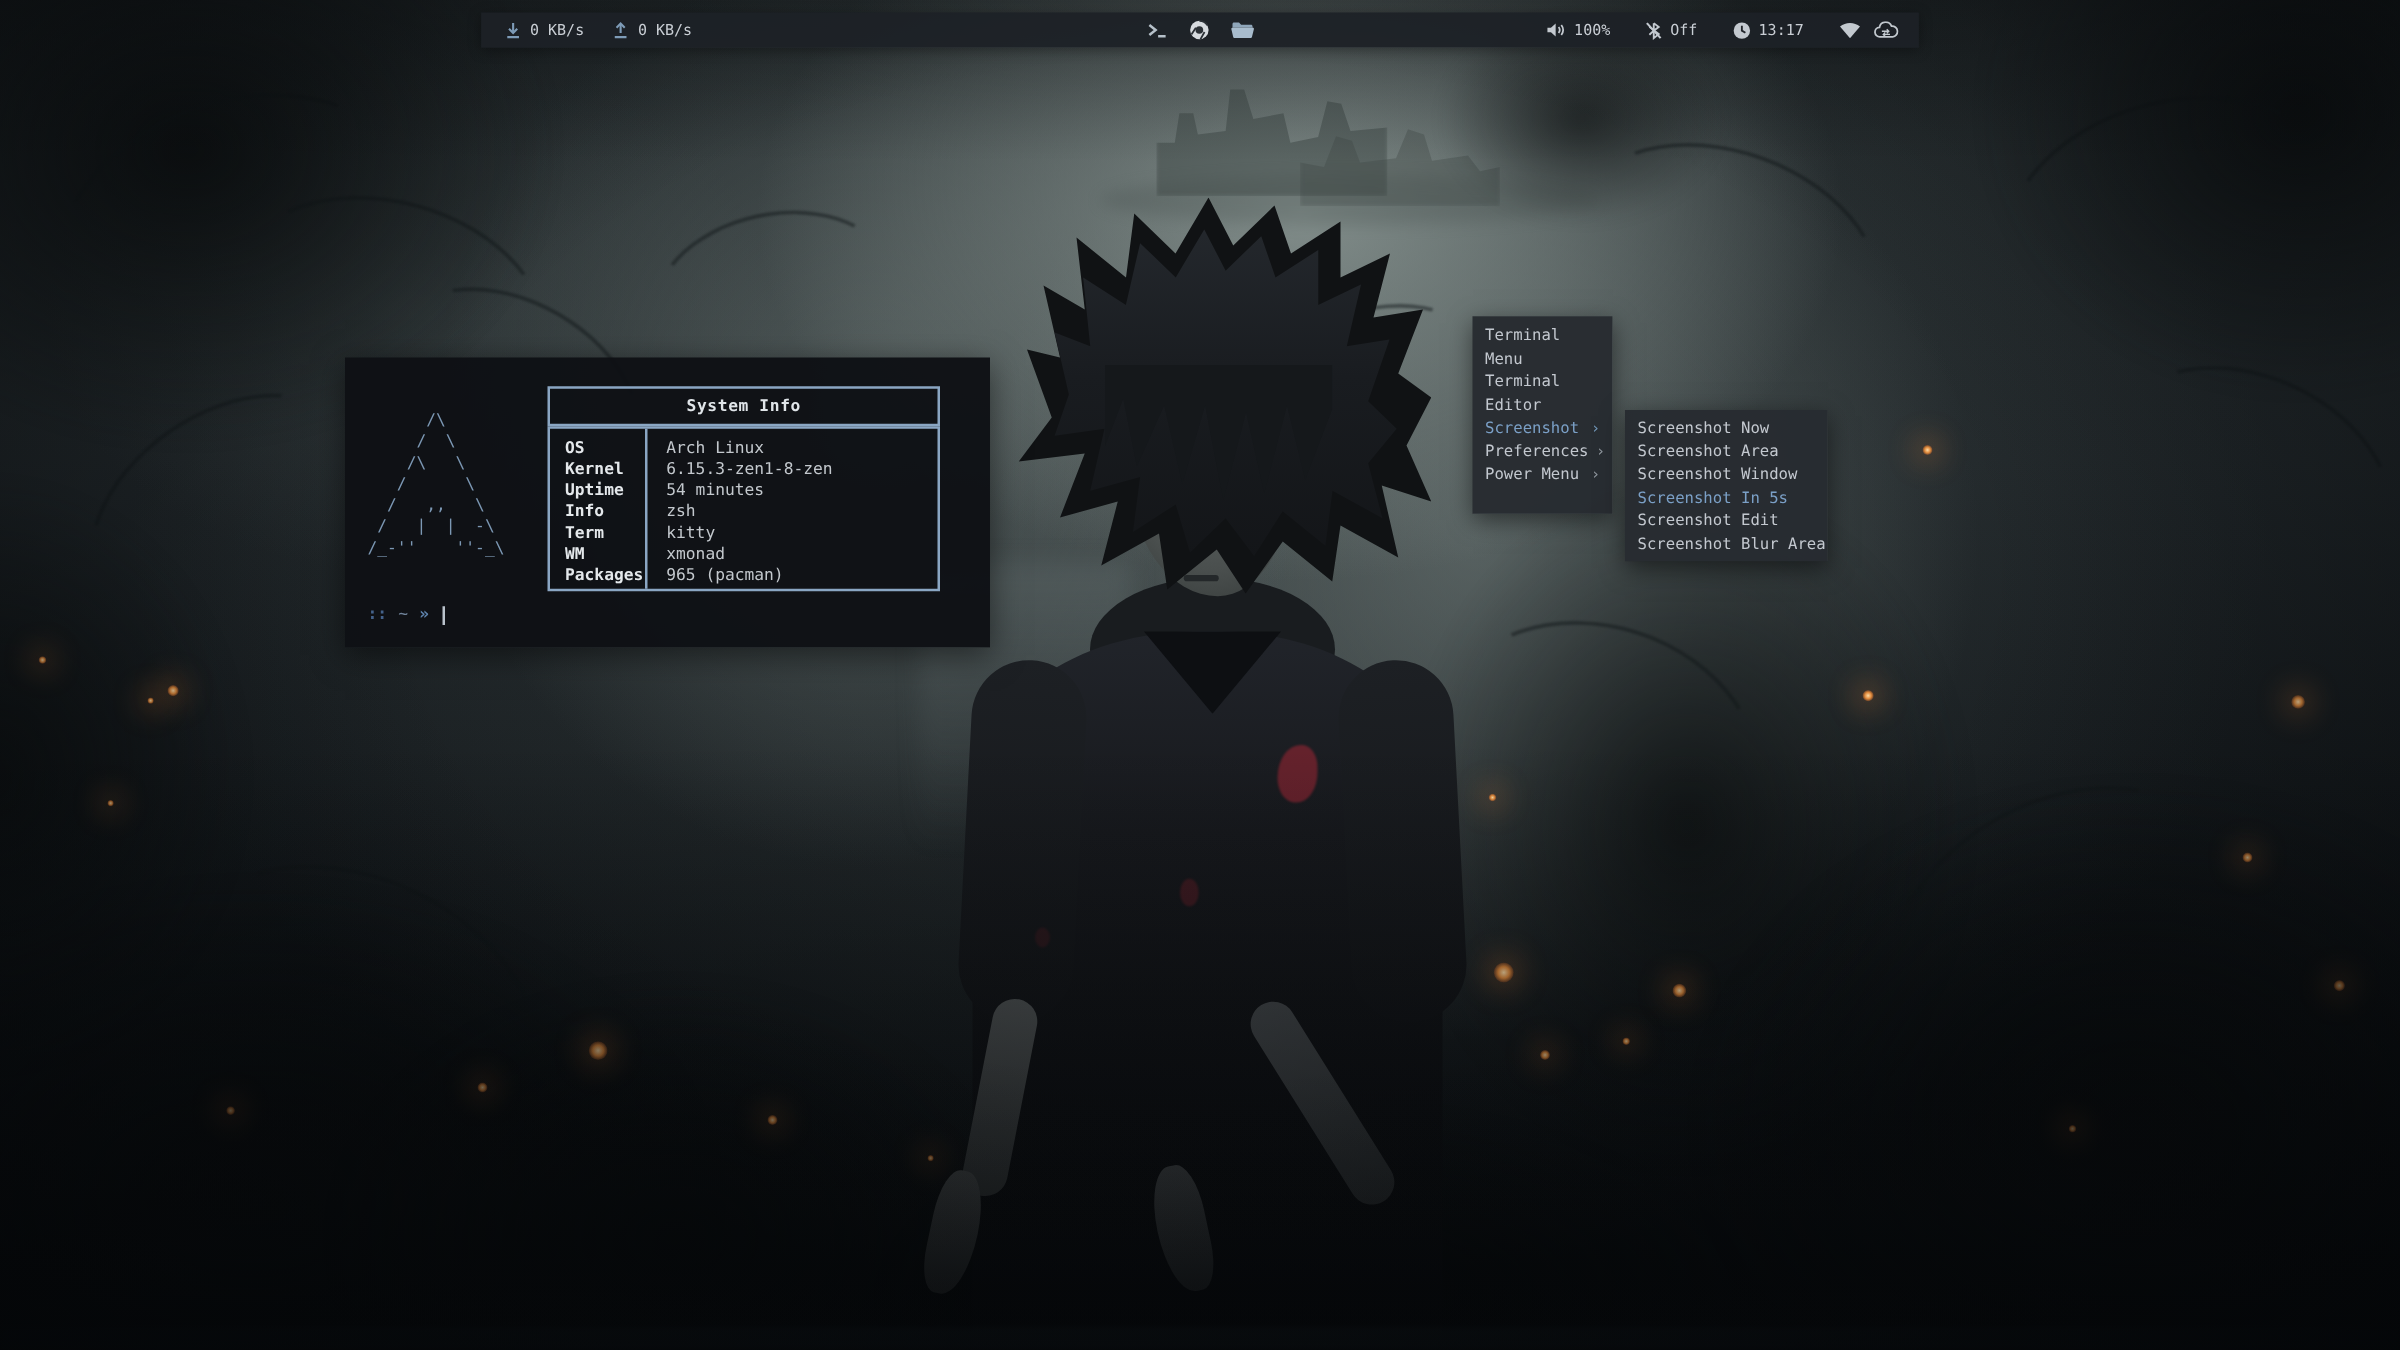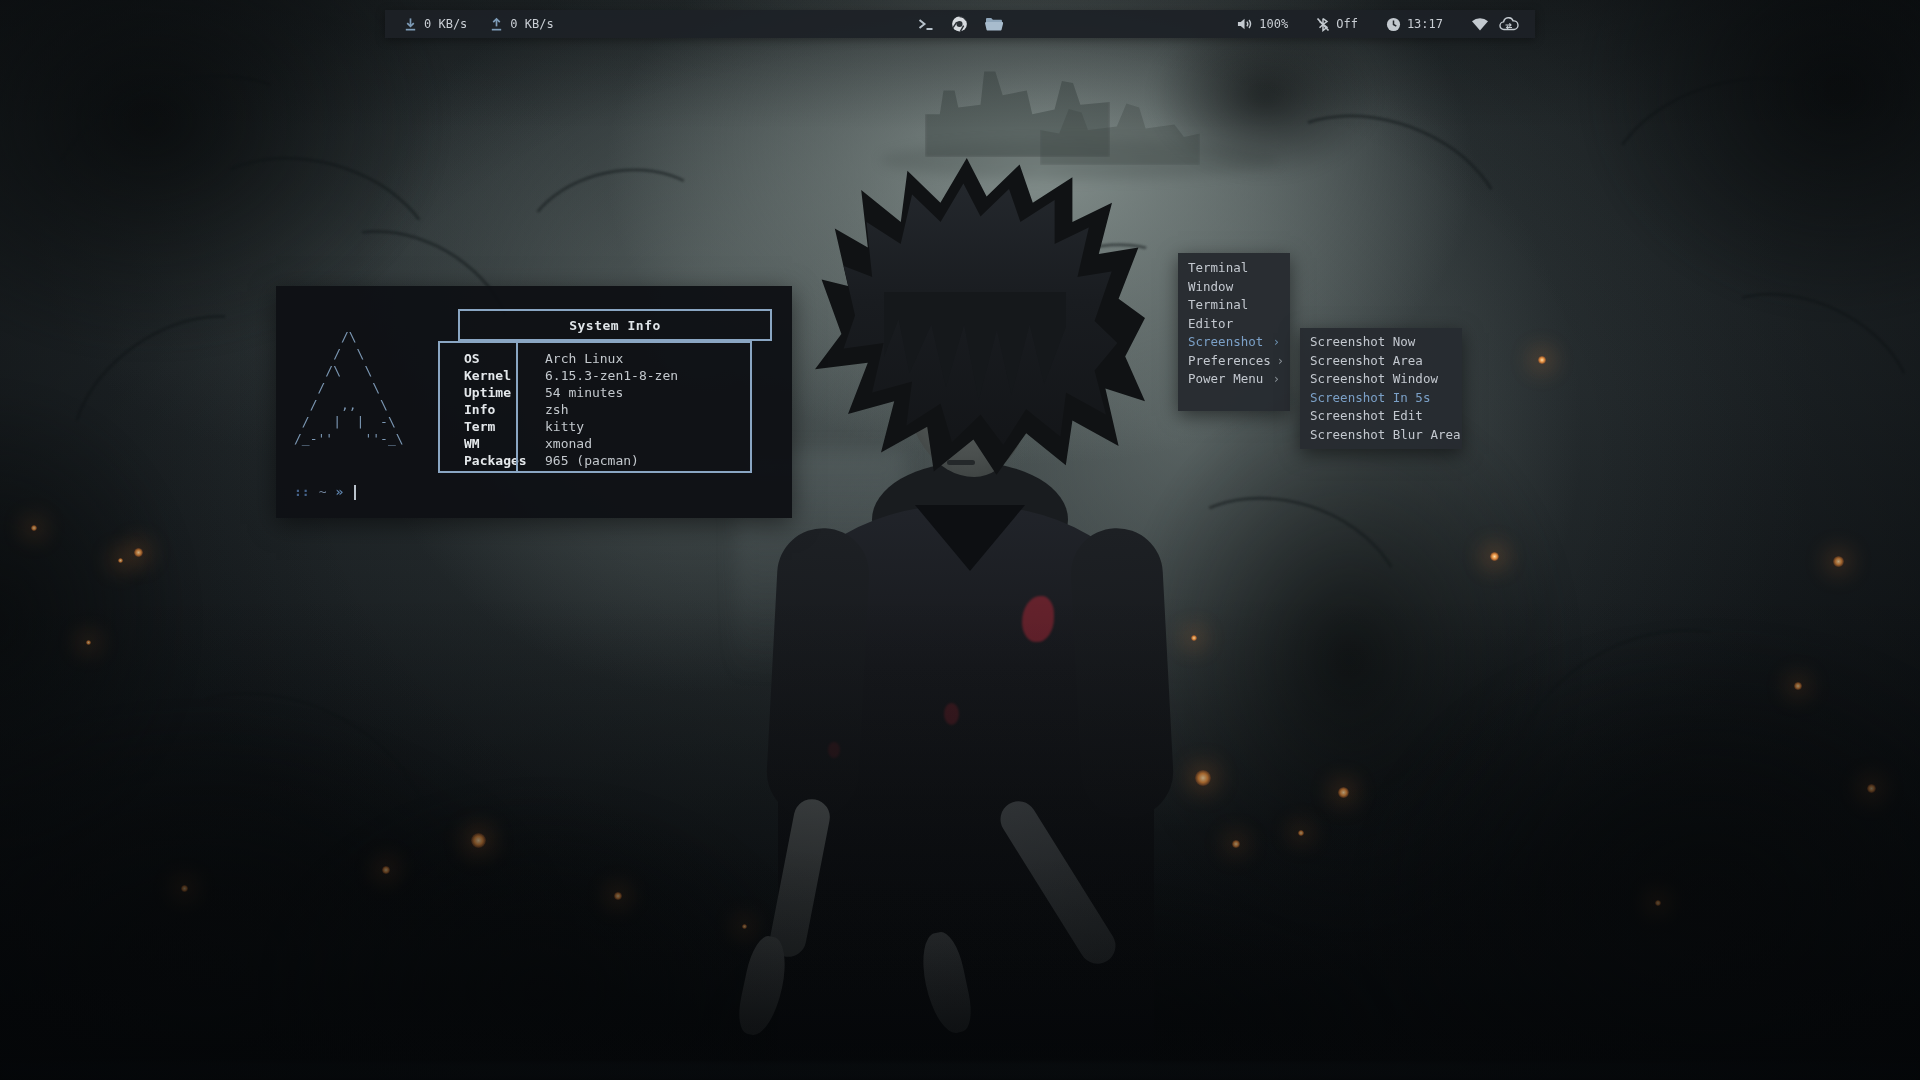--- a/index.html
+++ b/index.html
@@ -48,24 +48,24 @@
   .tb-item svg, .tb-center svg, .tb-left svg { display:block; }
   .launcher { cursor:pointer; }
   
   .term { position:absolute; left:276px; top:286px; width:516px; height:232px;
     background:rgba(14,17,21,.97); box-shadow:0 6px 24px rgba(0,0,0,.5);
     color:#c3c8cd; font-size:13px; }
   .ascii { position:absolute; left:18px; top:42px; margin:0;
     font-family:"DejaVu Sans Mono", monospace; font-size:13px; line-height:17px;
     color:#7c98b4; }
   .tbox { position:absolute; left:162px; top:23px; width:314px; height:32px;
-    border:2px solid #8aa6c3; display:flex; align-items:center; justify-content:center;margin-left:20px; }
+    border:2px solid #8aa6c3; display:flex; align-items:center; justify-content:center; }
   .tbox span { font-weight:bold; color:#e0e5e9; letter-spacing:.5px; }
   .ibox { position:absolute; left:162px; top:55px; width:314px; height:132px;
-    border:2px solid #8aa6c3; padding:7px 0 0 24px; }
+    border:2px solid #8aa6c3; padding:7px 0 0 12px; }
   .vline { position:absolute; left:76px; top:0; bottom:0; width:2px; background:#8aa6c3; }
   .irow { display:flex; line-height:17px; }
   .lbl { width:81px; font-weight:bold; color:#e4e8eb; }
   .val { color:#c3c8cd; }
   .promptline { position:absolute; left:18px; top:198px; display:flex; align-items:center; gap:9px;
     line-height:16px; cursor:text; }
   .p-jobs { color:#44628a; font-weight:bold; }
   .p-cwd  { color:#70839a; }
   .p-sym  { color:#5e83ac; font-weight:bold; }
   .cursor { display:inline-block; width:2px; height:15px; background:#b9c2cb; margin-left:2px; }
@@ -306,21 +306,21 @@
     <span class="cursor"></span>
   </div>
 </div>
 
 <div class="menu menu-main">
   <div class="mi">
       <span>Terminal</span>
       <span class="arr"></span>
     </div>
   <div class="mi">
-      <span>Window</span>
+      <span>Menu</span>
       <span class="arr"></span>
     </div>
   <div class="mi">
       <span>Terminal</span>
       <span class="arr"></span>
     </div>
   <div class="mi">
       <span>Editor</span>
       <span class="arr"></span>
     </div>

